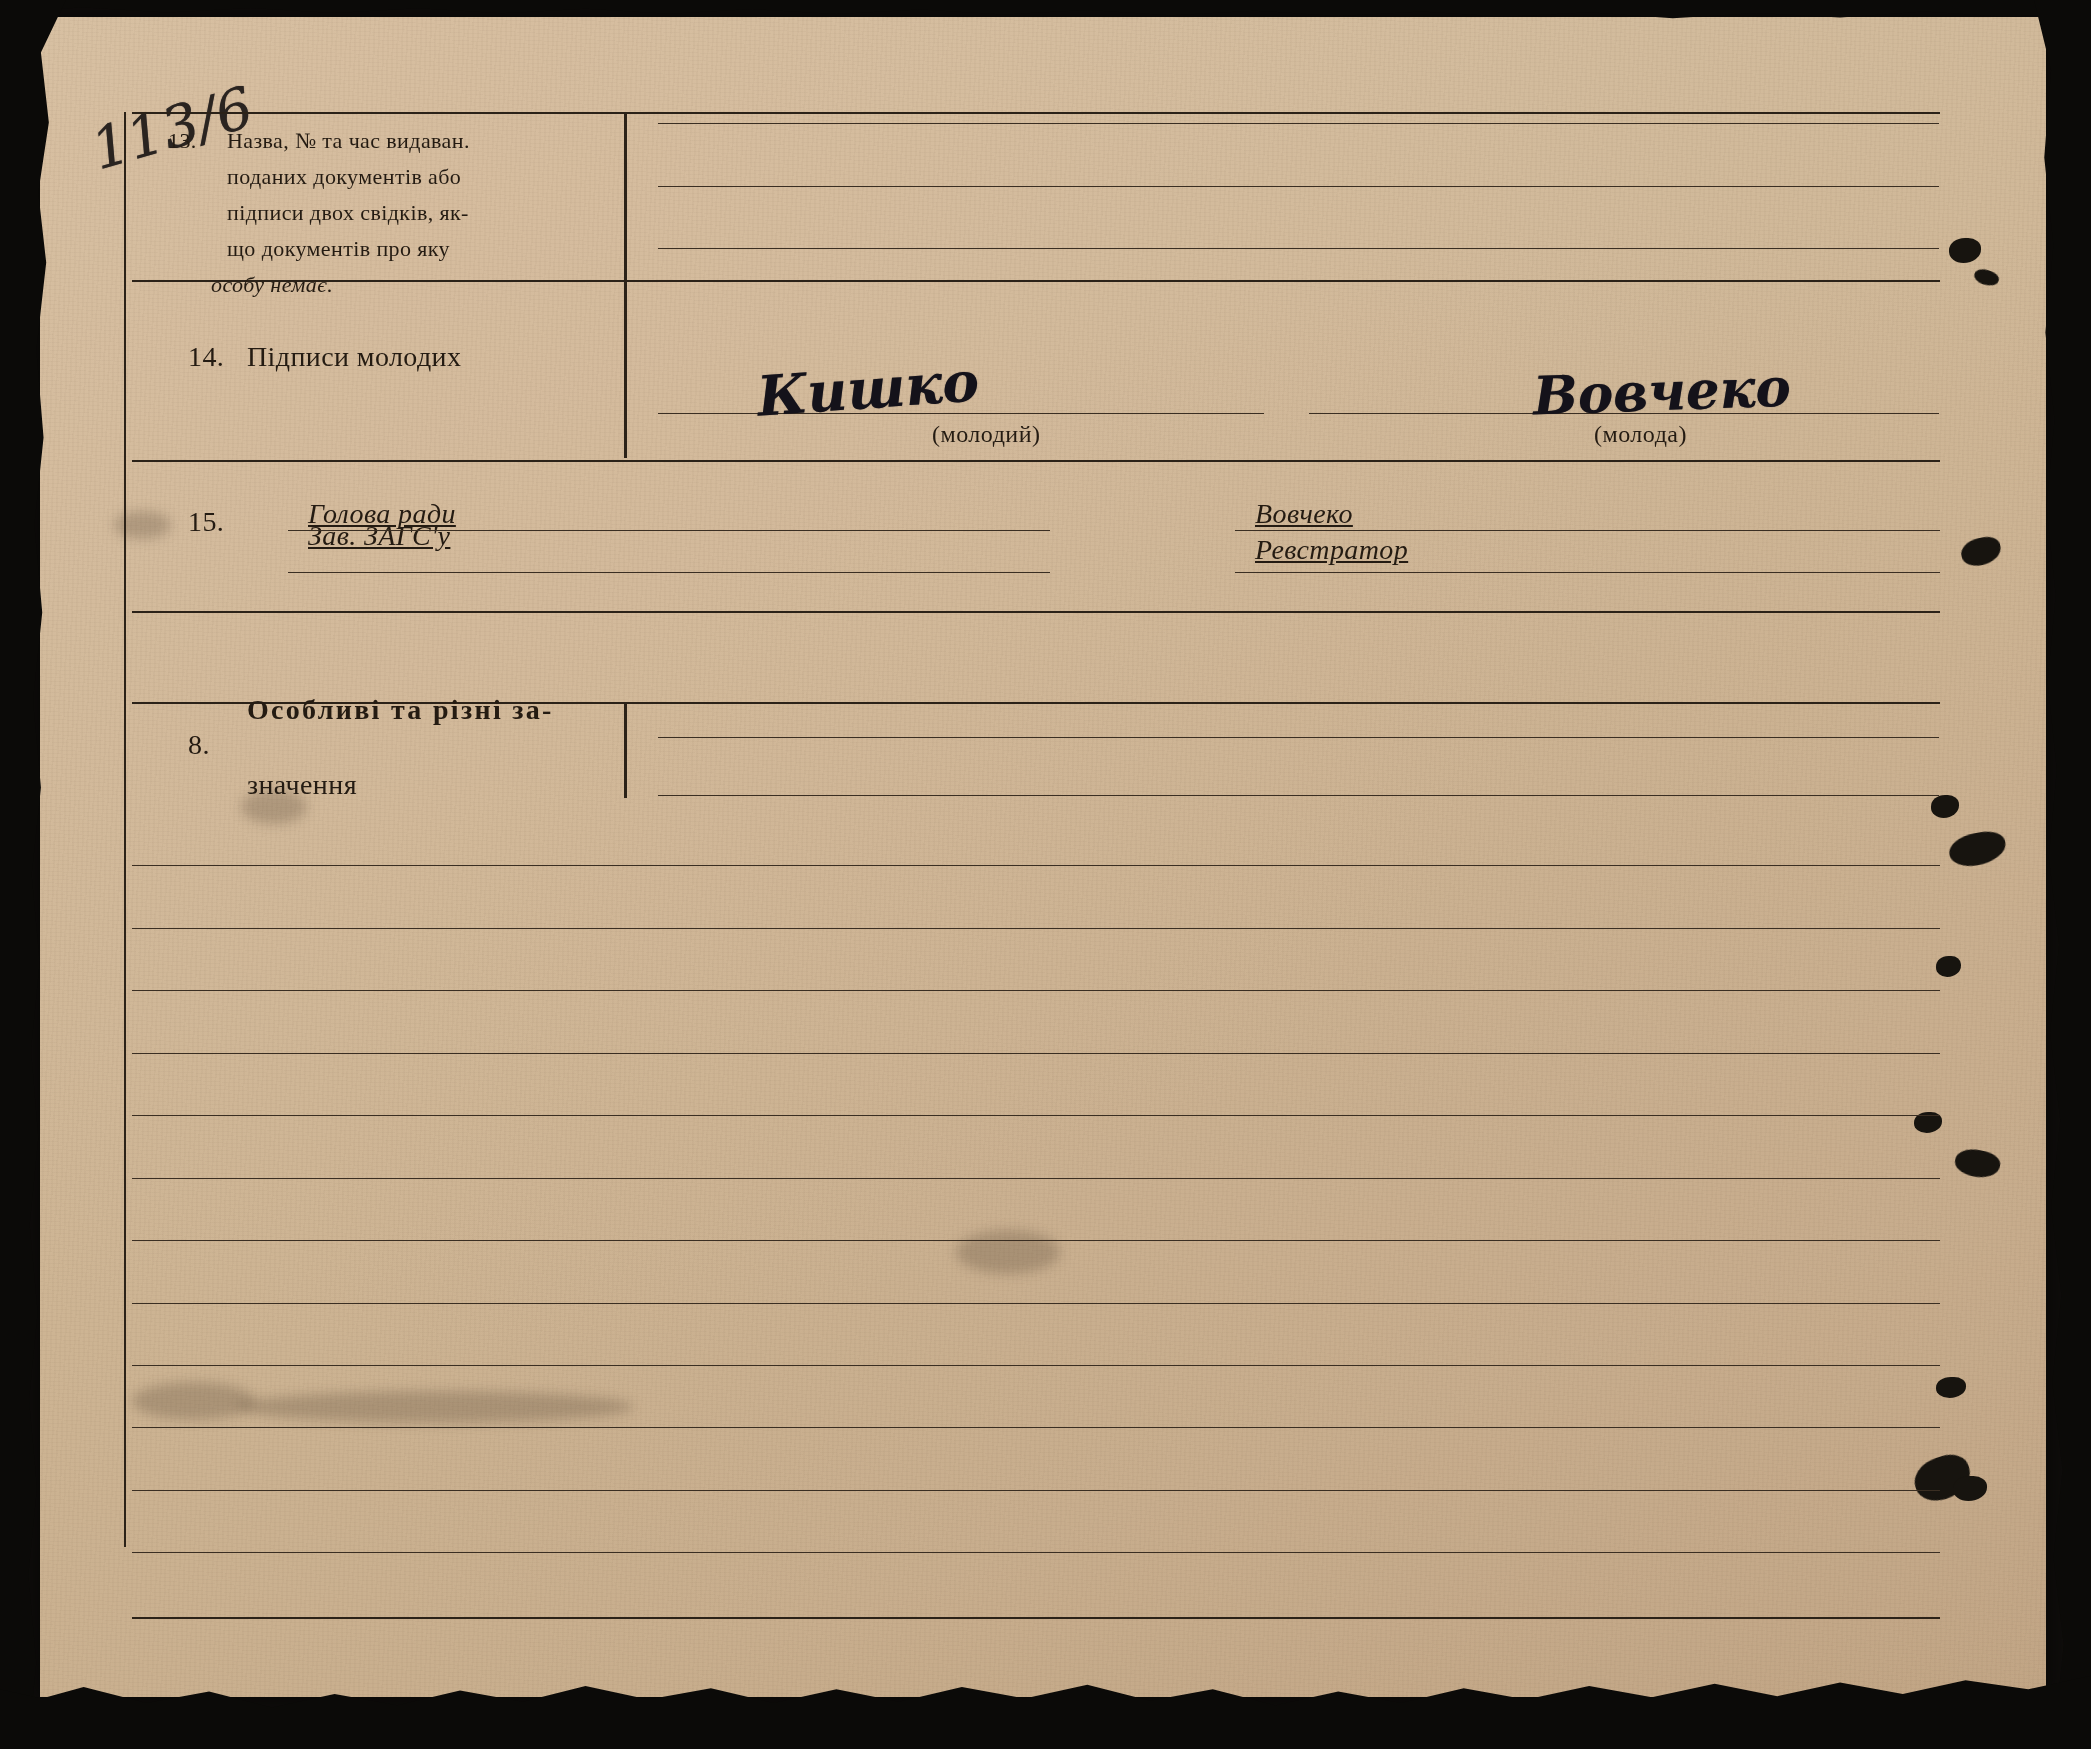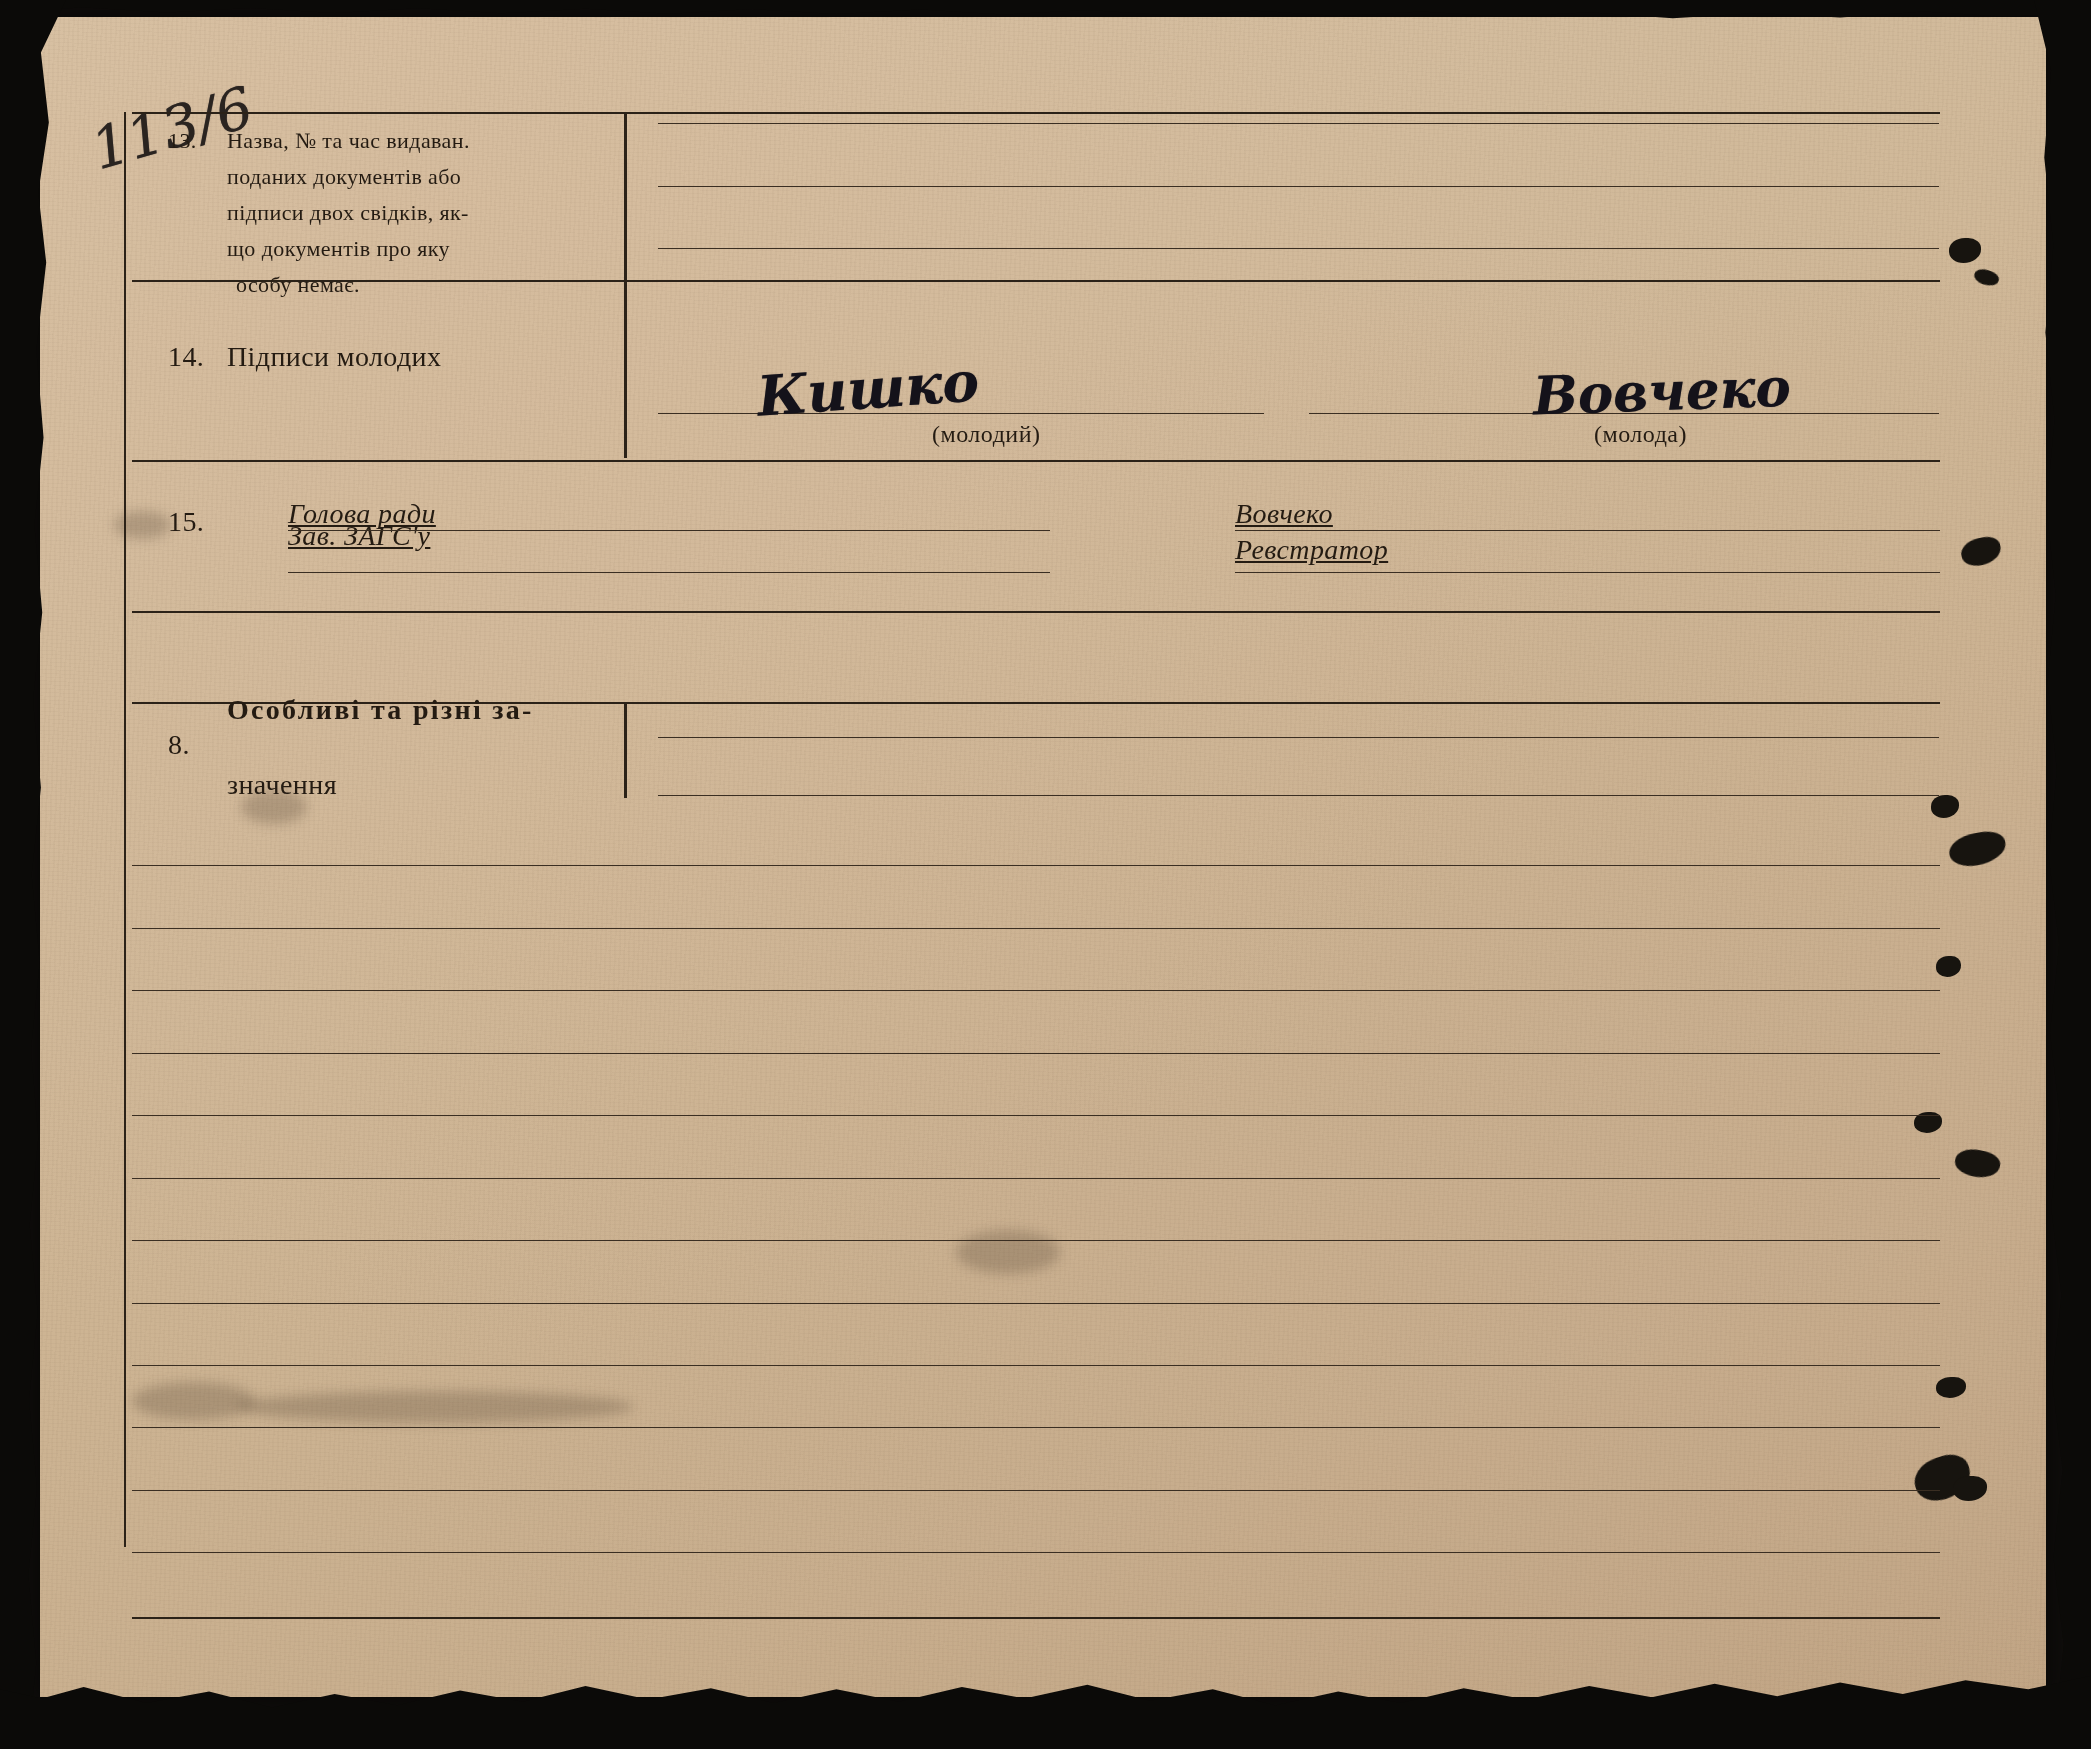--- a/index.html
+++ b/index.html
@@ -114,21 +114,21 @@
   
   .lbl {
     position: absolute;
     color: #241b12;
     font-family: "Liberation Serif", serif;
     letter-spacing: 0.4px;
     line-height: 1.42;
   }
   .num { font-weight: 400; }
   .sz28 { font-size: 22px; }
-  .sz30 { font-size: 28px; }
+  .sz30 { font-size: 28px; margin-left: 20px; }
   .ital {
     font-style: italic;
     font-family: "Liberation Serif", serif;
     text-decoration: underline;
   }
   .body-par {
     position: absolute;
     color: #241b12;
     font-size: 27.4px;
     line-height: 48px;
@@ -208,21 +208,21 @@
 
     <div class="vrule" style="left:492px; top:1.9px; width:2.8px; height:167px;"></div>
     <div class="vrule" style="left:492px; top:170px; width:2.8px; height:176px;"></div>
     <div class="vrule" style="left:492px; top:591px; width:2.8px; height:95px;"></div>
 
     <div class="lbl sz28 num" style="left:36px; top:13.2px;">13.</div>
     <div class="lbl sz28" style="left:95px; top:13.2px;">Назва, № та час видаван.</div>
     <div class="lbl sz28" style="left:95px; top:49px;">поданих документів або</div>
     <div class="lbl sz28" style="left:95px; top:85px;">підписи двох свідків, як-</div>
     <div class="lbl sz28" style="left:95px; top:121px;">що документів про яку</div>
-    <div class="lbl sz28" style="left:104px; top:157px;">особу немає.</div>
+    <div class="lbl sz28" style="left:79px; top:157px;font-style:italic;">особу немає.</div>
 
     <div class="rule thin" style="left:526px; top:11.4px; width:1281px;"></div>
     <div class="rule thin" style="left:526px; top:74px; width:1281px;"></div>
     <div class="rule thin" style="left:526px; top:136px; width:1281px;"></div>
 
     <div class="lbl sz30 num" style="left:36px; top:225px;">14.</div>
     <div class="lbl sz30" style="left:95px; top:225px;">Підписи молодих</div>
 
 
     <div class="rule thin" style="left:526px; top:301px; width:606px;"></div>

